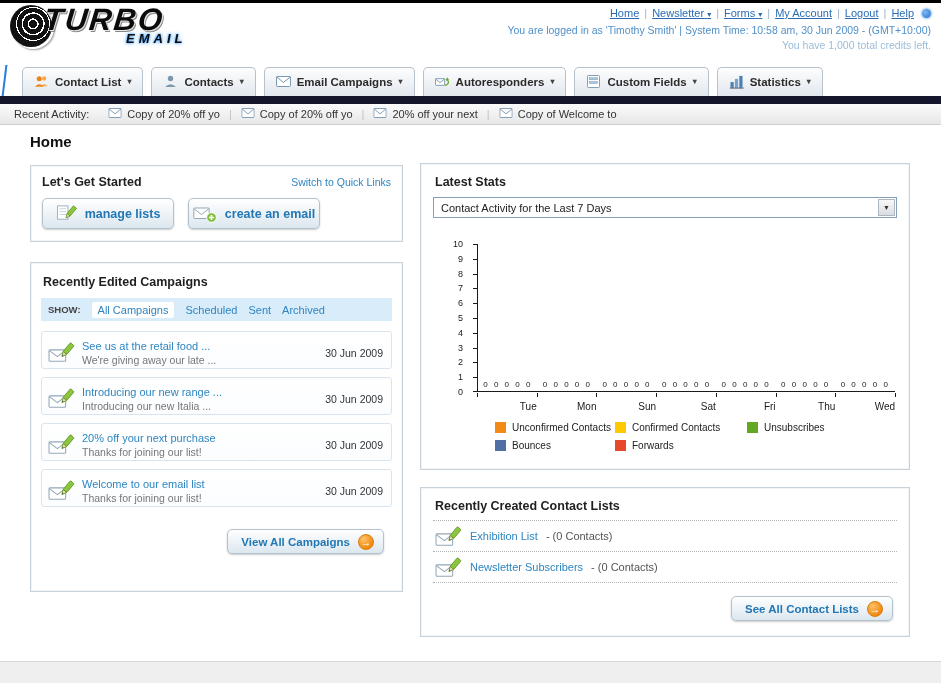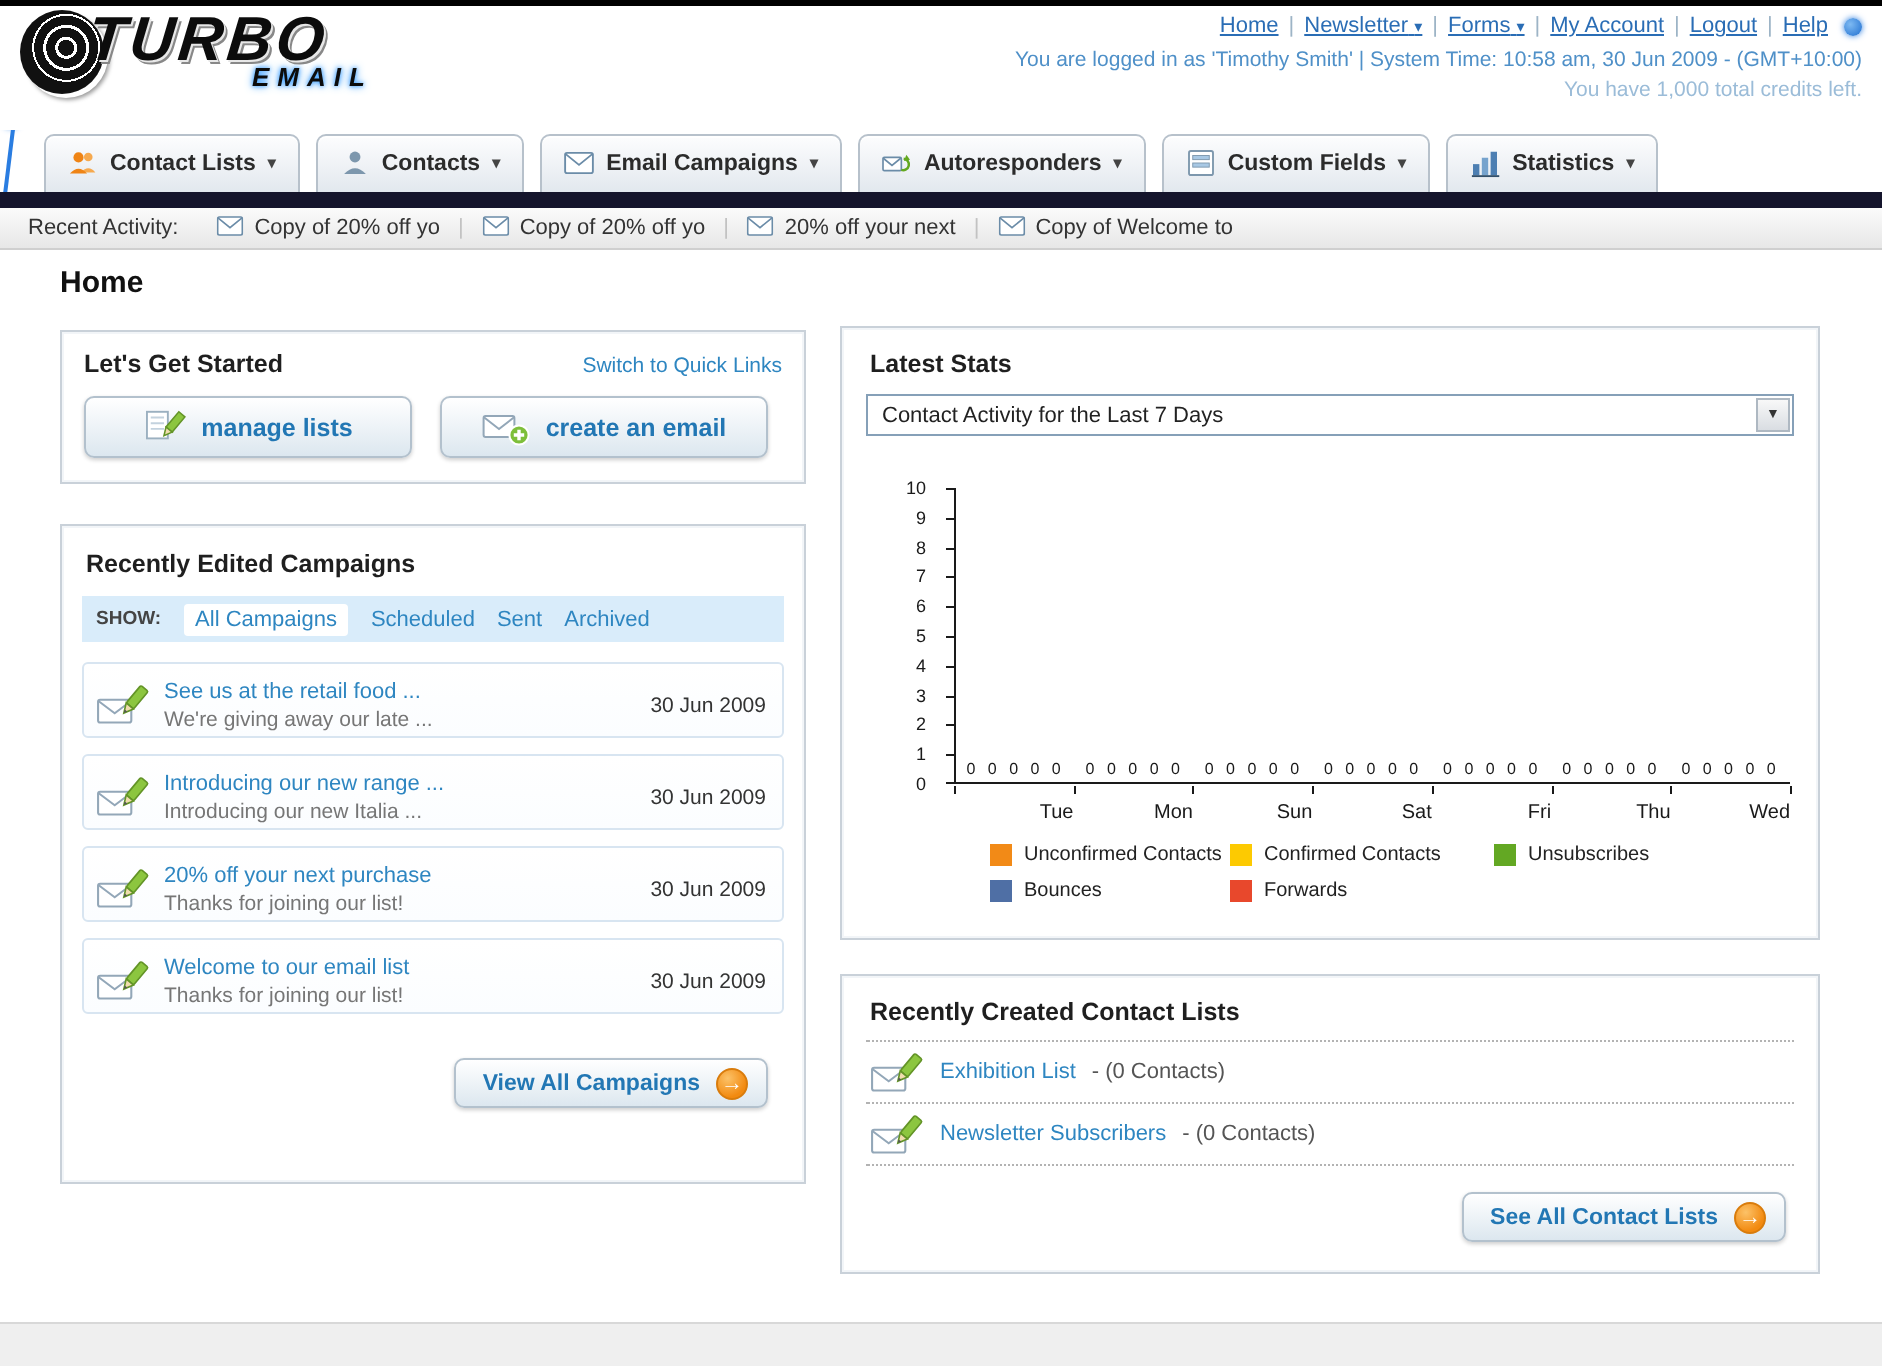--- a/index.html
+++ b/index.html
@@ -63,21 +63,21 @@
 
   
   .gs-panel { left:30px; top:40px; width:373px; height:77px; padding:9px 11px; }
   .gs-head { display:flex; justify-content:space-between; align-items:baseline; }
   .gs-title { font-size:12.5px; font-weight:bold; color:#1f1f1f; }
   .gs-switch { font-size:10.5px; color:#2e86c1; cursor:pointer; }
   .gs-buttons { display:flex; gap:14px; margin-top:9px; }
   .btn { display:flex; align-items:center; justify-content:center; gap:8px;
     border:1px solid #b3c1cd; border-radius:5px; background:linear-gradient(#ffffff,#dce7ef);
     box-shadow:0 1px 2px rgba(0,0,0,.2); color:#2277b4; font-weight:bold; cursor:pointer; }
-  .gs-btn { width:164px; height:31px; font-size:12.5px; }
+  .gs-btn { width:132px; height:31px; font-size:12.5px; }
 
   
   .camp-panel { left:30px; top:137px; width:373px; height:330px; padding:9px 10px; }
   .camp-title { font-size:12.5px; font-weight:bold; color:#1f1f1f; margin:3px 0 9px 2px; }
   .camp-tabs { background:#d9ecfa; height:23px; display:flex; align-items:center; gap:11px; padding:0 7px; }
   .show-label { font-size:9.5px; font-weight:bold; color:#444; }
   .camp-tab { font-size:11px; color:#2e86c1; cursor:pointer; }
   .camp-tab.selected { background:#fff; padding:2px 6px; border-radius:2px; }
   .camp-list { margin-top:10px; display:flex; flex-direction:column; gap:8px; }
   .camp-row { display:flex; align-items:center; gap:7px; border:1px solid #d8e5f1; border-radius:3px;
@@ -228,21 +228,21 @@
     </div>
   </div>
 
   <div class="navbar">
     <div class="darkbar"></div>
     <div class="navtabs">
       <div class="navtab">
         <svg class="ic16">
             <use href="#sym-people"></use>
           </svg>
-        <span>Contact Lists</span>
+        <span>Contact List</span>
         <span class="hcaret">▾</span>
       </div>
       <div class="navtab">
         <svg class="ic16">
             <use href="#sym-person"></use>
           </svg>
         <span>Contacts</span>
         <span class="hcaret">▾</span>
       </div>
       <div class="navtab">

